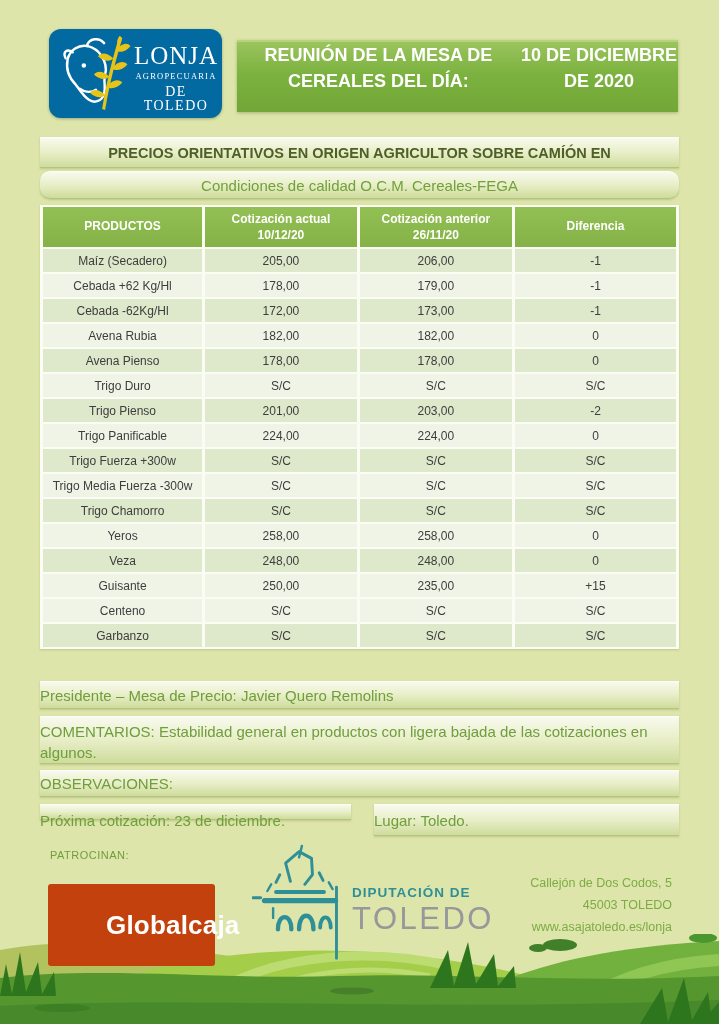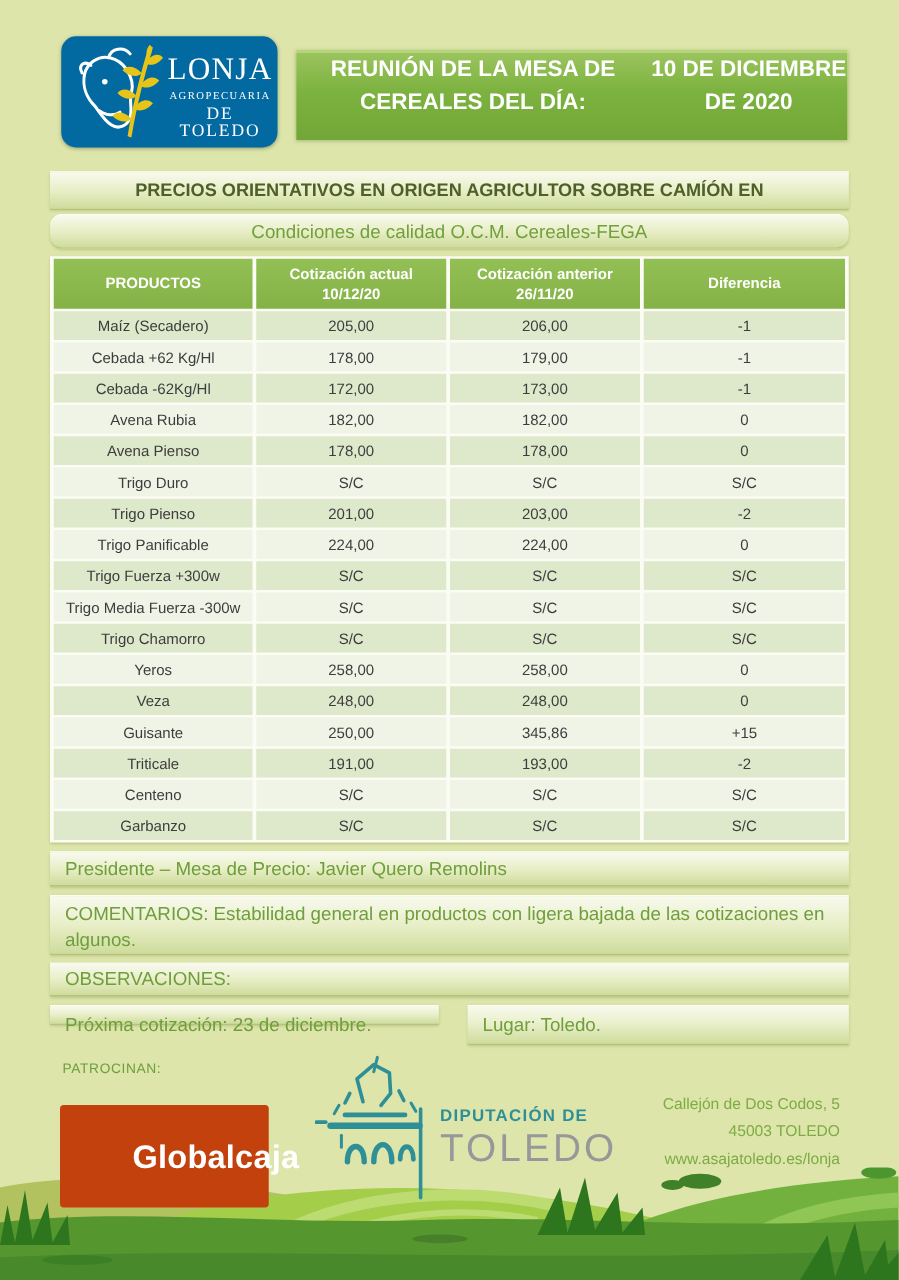--- a/index.html
+++ b/index.html
@@ -24,21 +24,21 @@
     box-shadow:0 1px 3px rgba(90,110,50,.4);box-sizing:border-box;}
 
   
   .light-bar{position:absolute;left:40px;width:639px;box-sizing:border-box;
     background:linear-gradient(180deg,#f8faee 0%,#e8eec7 50%,#cedc9c 100%);
     border-top:1px solid #fdfef8;border-bottom:1px solid #b5c47b;
     box-shadow:0 1px 2px rgba(120,130,70,.30);}
   .bar-precios{top:137px;height:31px;text-align:center;color:#4e5f27;font-weight:bold;
     font-size:14.5px;line-height:30px;}
   .bar-condiciones{top:171px;height:28px;text-align:center;color:#71a03c;font-size:15px;line-height:27px;border-radius:10px;}
-  .bar-left{color:#6f9e3c;font-size:15px;padding-left:12px;}
+  .bar-left{color:#6f9e3c;font-size:15px;}
   .bar-presidente{top:681px;height:28px;line-height:27px;}
   .bar-comentarios{top:716px;height:48px;line-height:21px;padding-top:4px;padding-right:10px;}
   .bar-observaciones{top:770px;height:27px;line-height:26px;}
   .bar-proxima{top:804px;height:16px;line-height:31px;width:311px;}
   .bar-lugar{top:804px;height:32px;line-height:31px;left:374px;width:305px;}
 
   
   .table-wrap{position:absolute;left:40px;top:205px;width:639px;background:#fbfcf4;
     box-shadow:0 1px 2px rgba(120,130,70,.30);}
   table.prices{width:100%;border-collapse:separate;border-spacing:3px 2px;table-layout:fixed;}
@@ -206,28 +206,22 @@
           </tr>
           <tr class="row-odd">
             <td>Veza</td>
             <td>248,00</td>
             <td>248,00</td>
             <td>0</td>
           </tr>
           <tr class="row-even">
             <td>Guisante</td>
             <td>250,00</td>
-            <td>345,86</td>
+            <td>235,00</td>
             <td>+15</td>
-          </tr>
-          <tr class="row-odd">
-            <td>Triticale</td>
-            <td>191,00</td>
-            <td>193,00</td>
-            <td>-2</td>
           </tr>
           <tr class="row-even">
             <td>Centeno</td>
             <td>S/C</td>
             <td>S/C</td>
             <td>S/C</td>
           </tr>
           <tr class="row-odd">
             <td>Garbanzo</td>
             <td>S/C</td>

